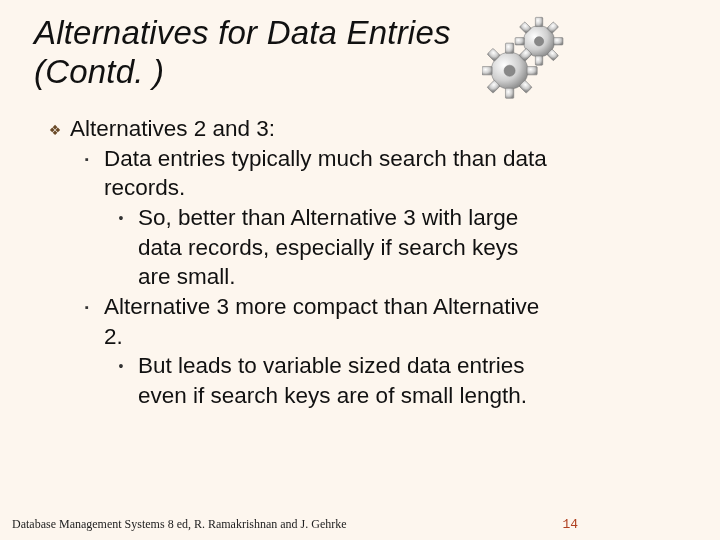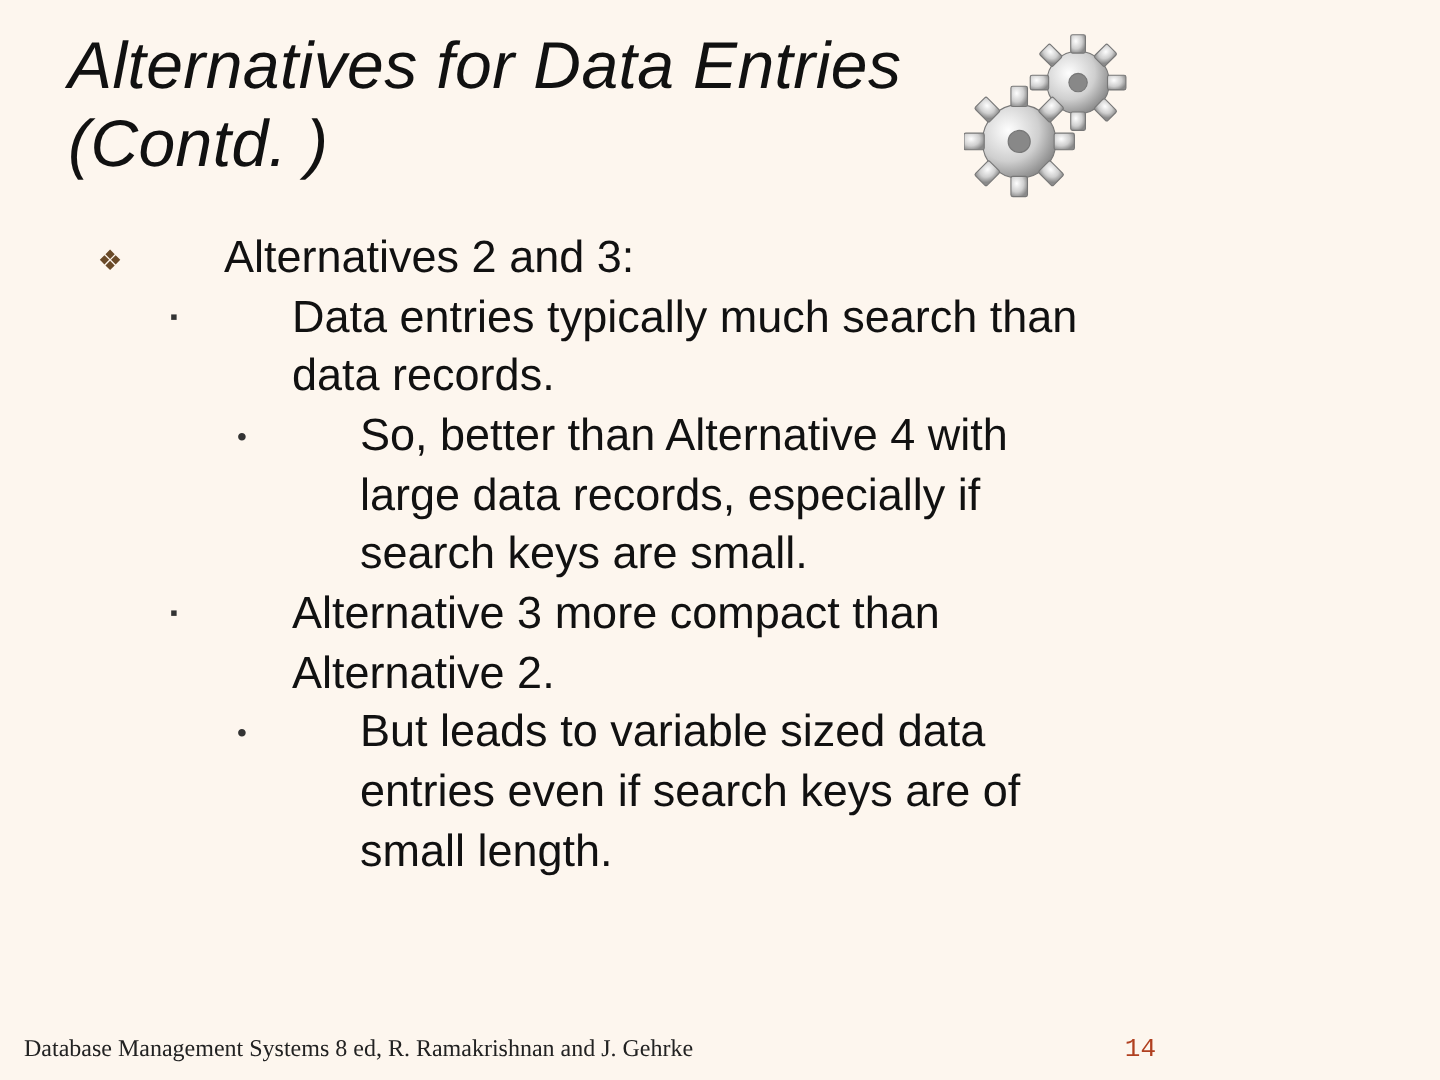--- a/index.html
+++ b/index.html
@@ -41,21 +41,20 @@
     display: flex;
     align-items: flex-start;
   }
   .bullet-col {
     flex: 0 0 auto;
     text-align: center;
   }
   .text-col {
     flex: 1 1 auto;
     padding-right: 8px;
-    margin-left: 42px;
   }
   .lvl1 .bullet-col { width: 30px; font-size: 14px; color: #6a4a28; padding-top: 7px;}
   .lvl2 { margin-left: 30px; }
   .lvl2 .bullet-col { width: 34px; font-size: 11px; color: #333; padding-top: 8px; }
   .lvl3 { margin-left: 64px; }
   .lvl3 .bullet-col { width: 34px; font-size: 14px; color: #333; padding-top: 6px; }
   .footer {
     position: absolute;
     left: 12px;
     bottom: 8px;
@@ -130,21 +129,21 @@
       <div class="text-col">Alternatives 2 and 3:</div>
     </div>
 
     <div class="row lvl2">
       <div class="bullet-col">▪</div>
       <div class="text-col">Data entries typically much search than data records.</div>
     </div>
 
     <div class="row lvl3">
       <div class="bullet-col">•</div>
-      <div class="text-col">So, better than Alternative 4 with large data records, especially if search keys are small.</div>
+      <div class="text-col">So, better than Alternative 3 with large data records, especially if search keys are small.</div>
     </div>
 
     <div class="row lvl2">
       <div class="bullet-col">▪</div>
       <div class="text-col">Alternative 3 more compact than Alternative 2.</div>
     </div>
 
     <div class="row lvl3">
       <div class="bullet-col">•</div>
       <div class="text-col">But leads to variable sized data entries even if search keys are of small length.</div>

